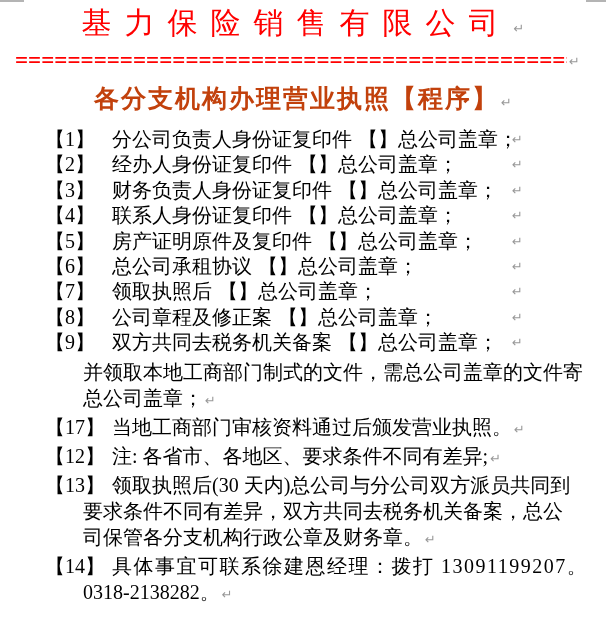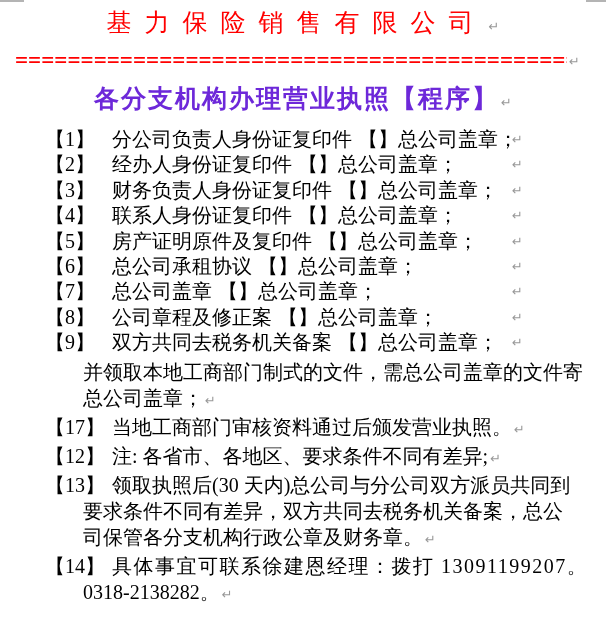--- a/index.html
+++ b/index.html
@@ -13,42 +13,42 @@
   }
   .corner-mark { position: absolute; top: 0; height: 2px; background: #b4b4b4; }
   .corner-mark.left  { left: 0;  width: 24px; }
   .corner-mark.right { right: 0; width: 20px; }
 
   .title-row {
     position: absolute; top: 6px; left: 0; width: 606px;
     text-align: center; white-space: nowrap;
   }
   .company-title {
-    color: #ff0000; font-size: 25px; letter-spacing: 13px; line-height: 34px;
+    color: #ff0000; font-size: 30px; letter-spacing: 13px; line-height: 34px;
   }
   .pilcrow {
     color: #989898; font-size: 13px;
     font-family: "DejaVu Sans", sans-serif;
     letter-spacing: 0; margin-left: 2px;
   }
   .divider-row {
     position: absolute; top: 50px; left: 15px; width: 585px;
     display: flex; align-items: center; white-space: nowrap;
   }
   .equals-rule {
     display: inline-block; width: 552px; overflow: hidden;
     color: #ff0000; font-weight: bold; font-size: 23px; line-height: 22px;
     letter-spacing: 0;
   }
   .heading-row {
     position: absolute; top: 84px; left: 0; width: 606px;
     text-align: center; white-space: nowrap;
   }
   .section-title {
-    color: #6d28d9; font-weight: bold; font-size: 25px; letter-spacing: 2px;
+    color: #c2410c; font-weight: bold; font-size: 25px; letter-spacing: 2px;
     line-height: 30px;
   }
 
   .items {
     position: absolute; top: 127px; left: 45px; width: 548px;
     font-size: 20px; line-height: 25.4px;
   }
   .c-row { display: flex; white-space: nowrap; }
   .c-num { width: 67px; flex: none; }
   .c-content {
@@ -129,21 +129,21 @@
     <span class="c-num">【6】</span>
     <span class="c-content">
       <span><span>总公司承租协议</span><span class="c-open">【</span></span>
       <span><span>】</span><span>总公司盖章；</span></span>
     </span>
     <span class="pilcrow">↵</span>
   </div>
   <div class="c-row">
     <span class="c-num">【7】</span>
     <span class="c-content">
-      <span><span>总公司盖章</span><span class="c-open">【</span></span>
+      <span><span>领取执照后</span><span class="c-open">【</span></span>
       <span><span>】</span><span>总公司盖章；</span></span>
     </span>
     <span class="pilcrow">↵</span>
   </div>
   <div class="c-row">
     <span class="c-num">【8】</span>
     <span class="c-content">
       <span><span>公司章程及修正案</span><span class="c-open">【</span></span>
       <span><span>】</span><span>总公司盖章；</span></span>
     </span>

